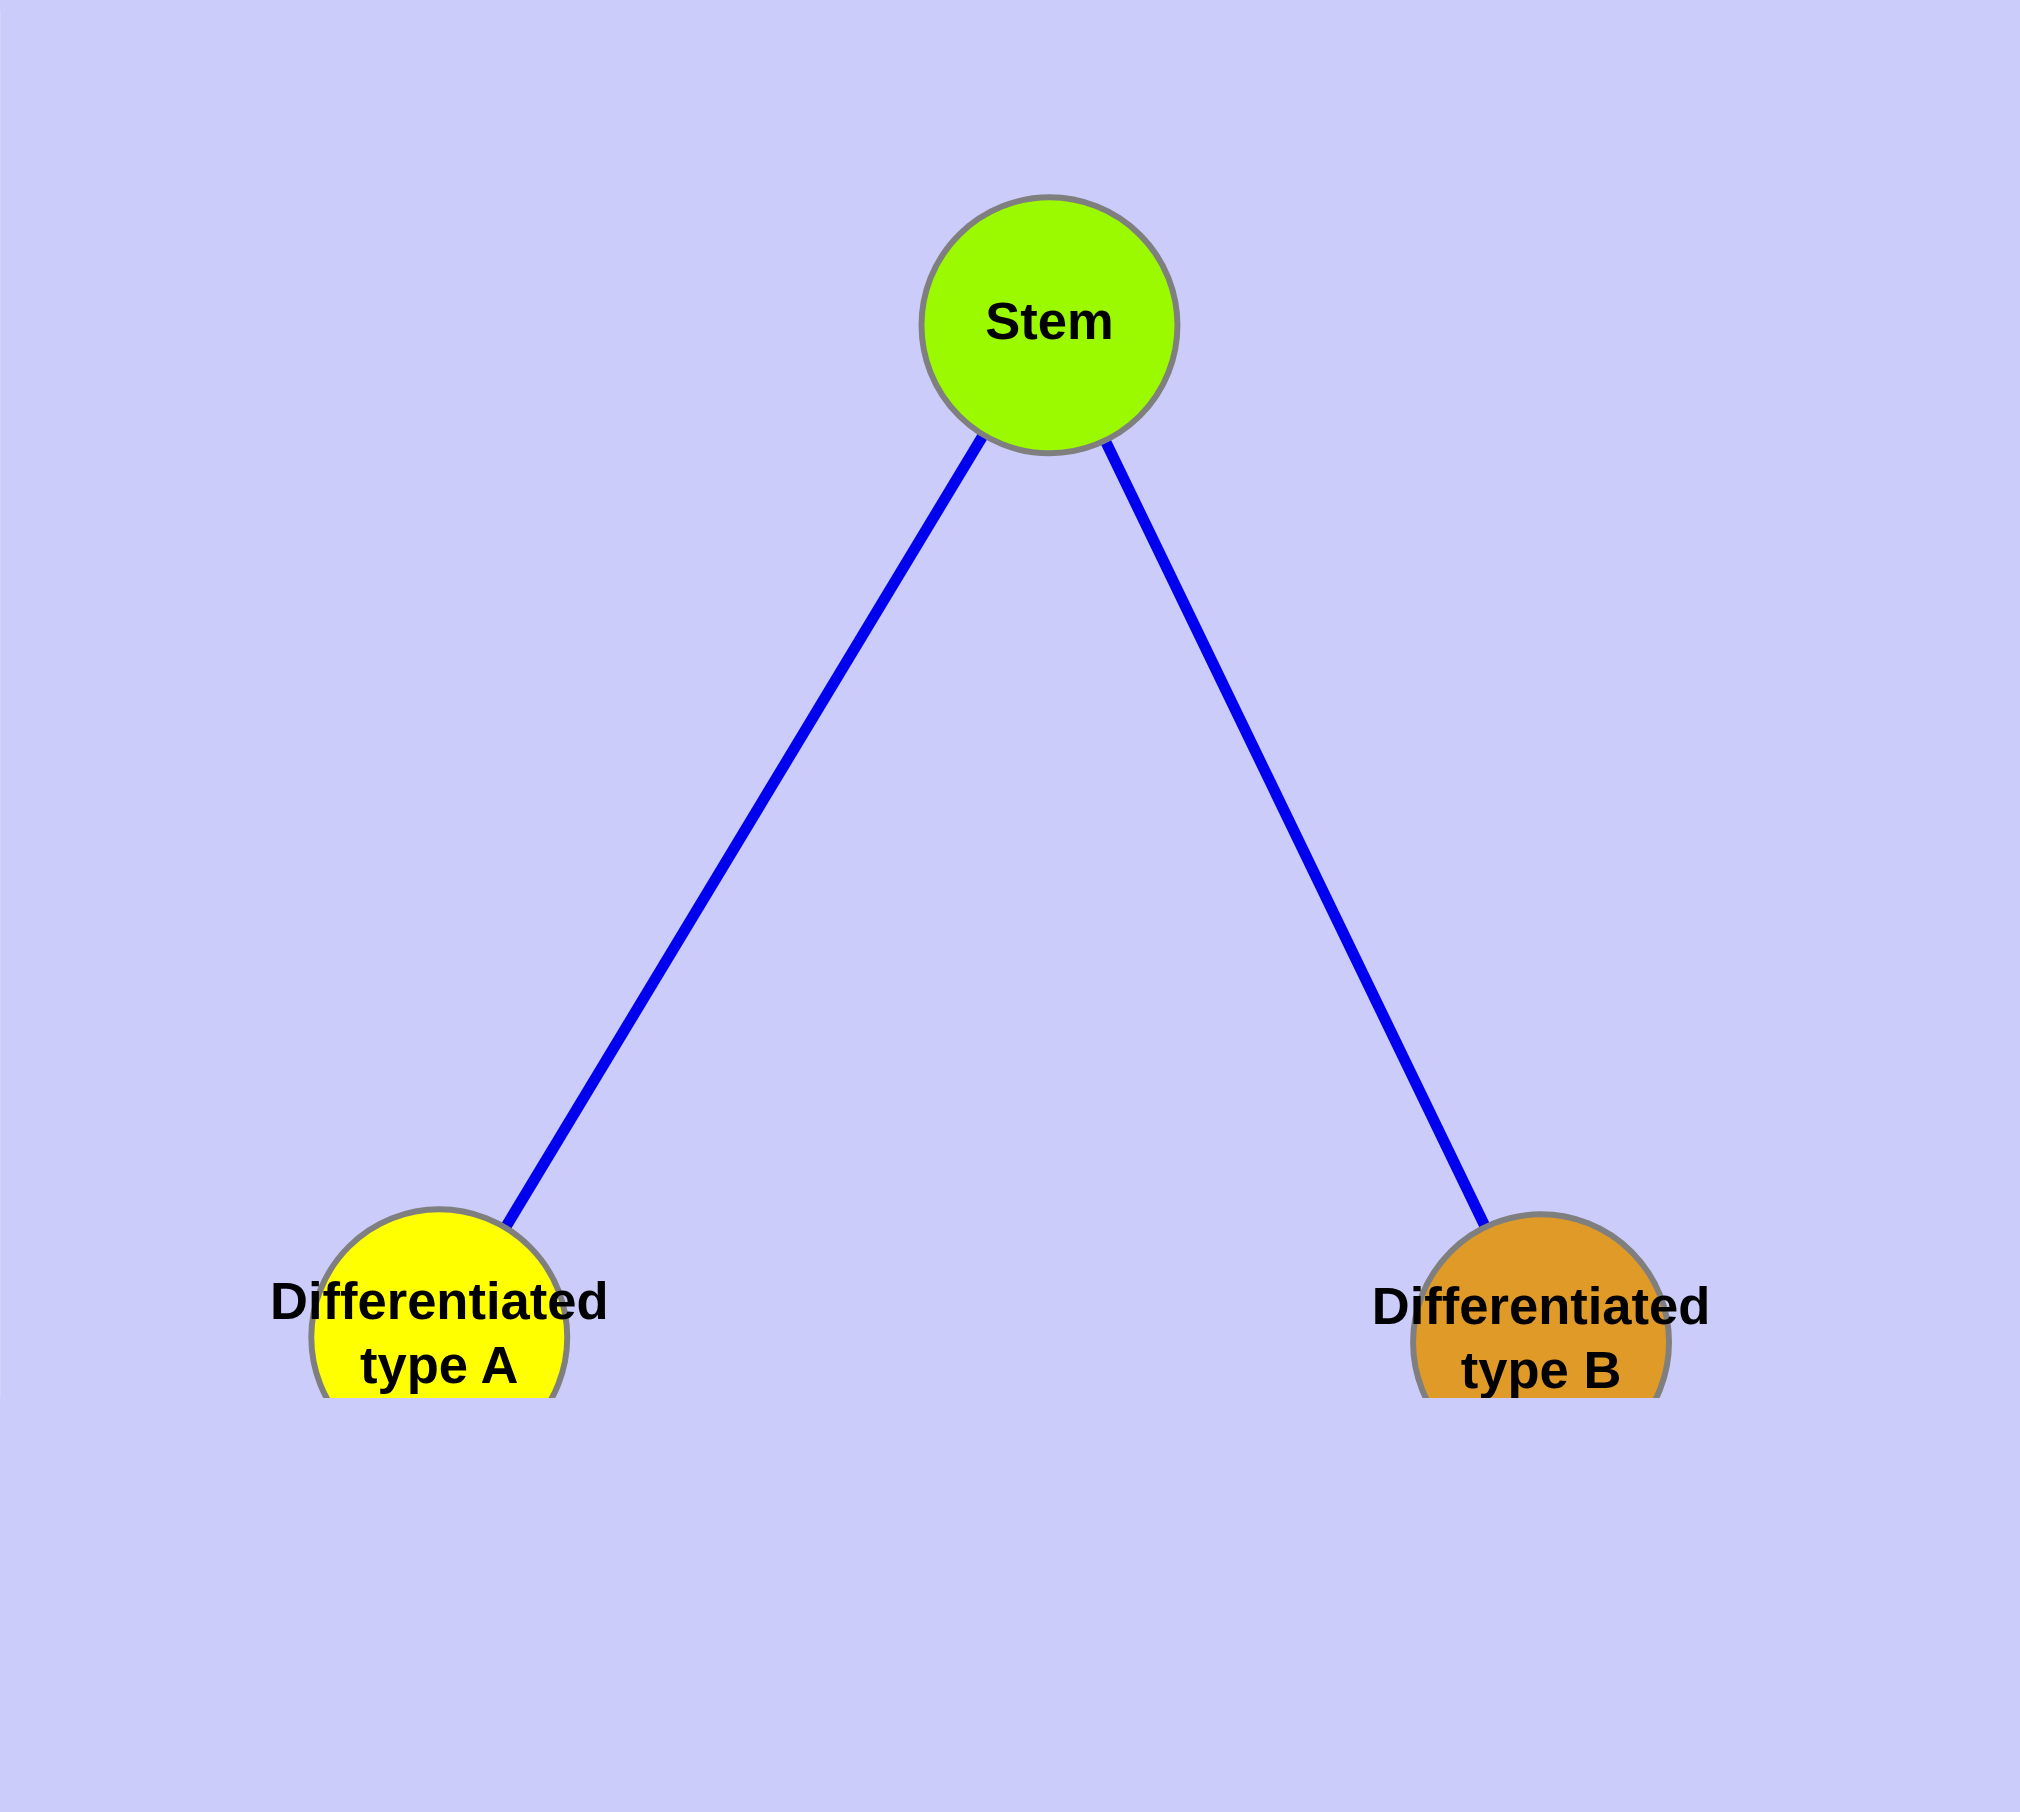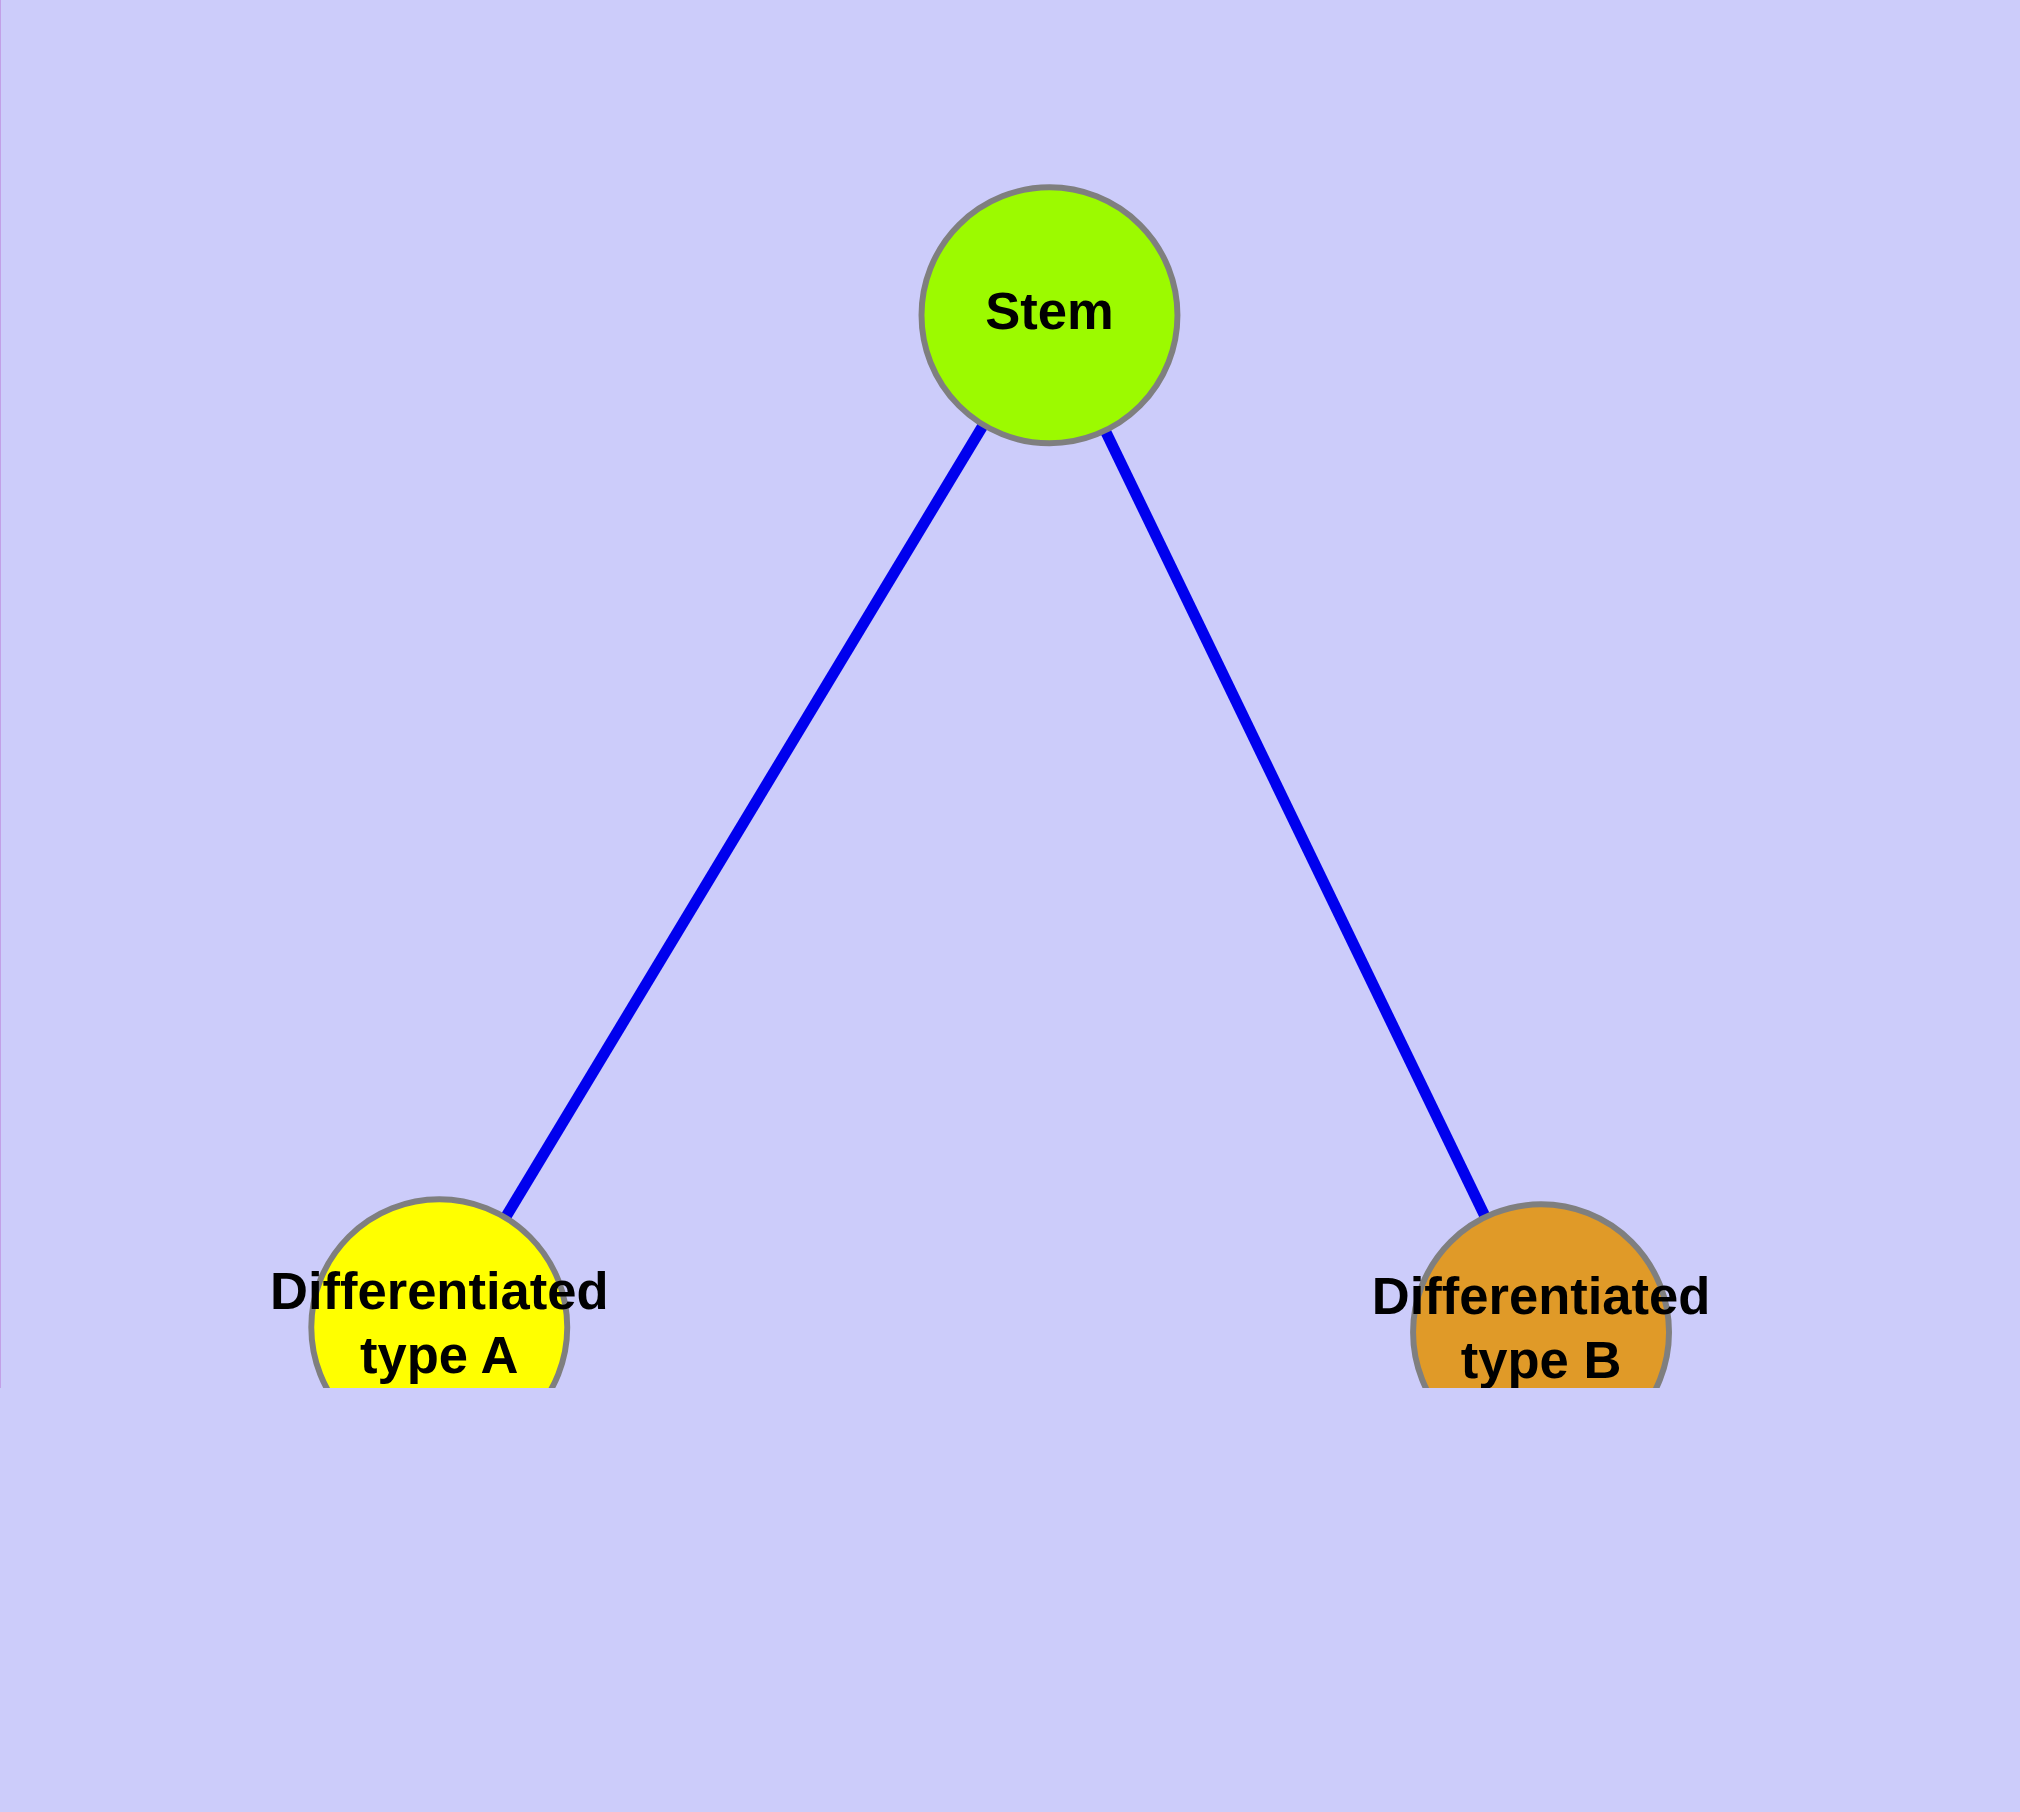--- a/index.html
+++ b/index.html
@@ -4,23 +4,24 @@
 <style>
   html, body {
     margin: 0;
     padding: 0;
     background: #ccccfa;
   }
   #stage {
     position: relative;
     width: 2021px;
     height: 1388px;
-    background: #a21caf;
+    background: #e5e5e5;
     overflow: hidden;
     font-family: "Liberation Sans", sans-serif;
+    margin-top: 10px;
   }
   #graph-svg {
     position: absolute;
     top: 0;
     left: 0;
     width: 2021px;
     height: 1812px;
     display: block;
   }
   .node-label {

